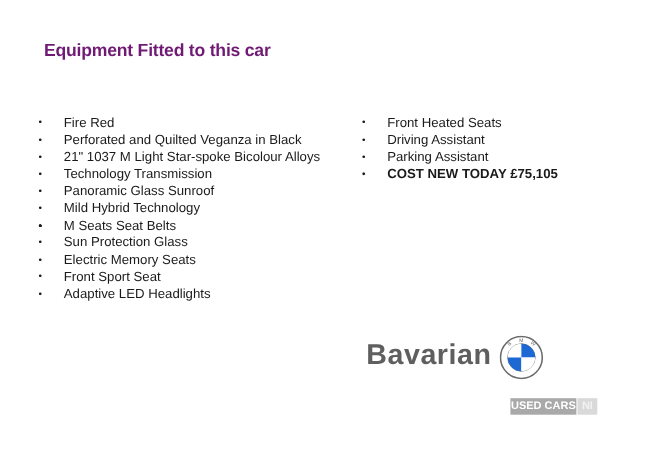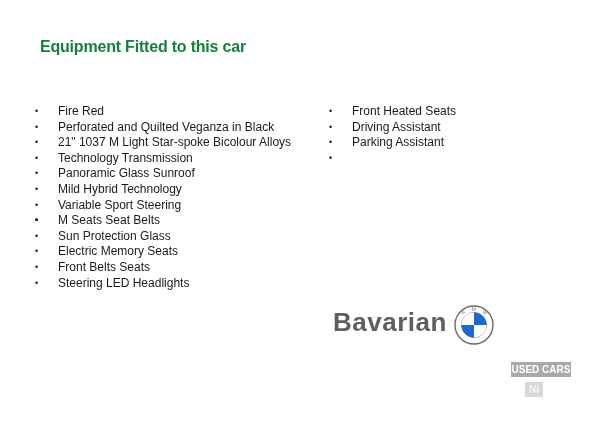--- a/index.html
+++ b/index.html
@@ -1,56 +1,56 @@
 <!DOCTYPE html>
 <html><head>
 <meta charset="utf-8">
 <style>
   html,body{margin:0;padding:0;background:#ffffff;}
   body{width:600px;height:424px;position:relative;overflow:hidden;font-family:"Liberation Sans",sans-serif;color:#111;}
-  .title{position:absolute;left:40px;top:38px;font-size:16px;font-weight:bold;color:#15803d;letter-spacing:-0.2px;}
+  .title{position:absolute;left:40px;top:38px;font-size:16px;font-weight:bold;color:#701a75;letter-spacing:-0.2px;}
   ul.list{position:absolute;margin:0;padding:0;list-style:none;font-size:12px;line-height:15.6px;color:#1a1a1a;}
   ul.list li{position:relative;padding-left:23px;}
   ul.list li .bullet{position:absolute;left:0;top:0;font-size:9px;}
   .col1{left:35px;top:104px;width:260px;}
   .col2{left:329px;top:104px;width:230px;}
   .bold{font-weight:bold;}
   .brand{position:absolute;left:333px;top:307px;font-size:26px;font-weight:bold;color:#5f5f5f;letter-spacing:0.5px;}
   .bmw{position:absolute;left:454px;top:305px;width:40px;height:40px;}
   .badge{position:absolute;top:362px;height:15px;font-size:10px;font-weight:bold;color:#fff;line-height:15px;text-align:center;}
-  .badge.used{left:464px;width:60px;background:#a9a9a9;margin-left:47px;}
-  .badge.ni{left:525px;width:18px;background:#d9d9d9;color:#f2f2f2;margin-top:20px;}
+  .badge.used{left:464px;width:60px;background:#a9a9a9;}
+  .badge.ni{left:525px;width:18px;background:#d9d9d9;color:#f2f2f2;}
 </style>
 </head>
 <body>
 
 <div class="title">Equipment Fitted to this car</div>
 
 <ul class="list col1">
   <li><span class="bullet">•</span><span>Fire Red</span></li>
   <li><span class="bullet">•</span><span>Perforated and Quilted Veganza in Black</span></li>
   <li><span class="bullet">•</span><span>21" 1037 M Light Star-spoke Bicolour Alloys</span></li>
   <li><span class="bullet">•</span><span>Technology Transmission</span></li>
   <li><span class="bullet">•</span><span>Panoramic Glass Sunroof</span></li>
   <li><span class="bullet">•</span><span>Mild Hybrid Technology</span></li>
-  <li><span class="bullet">•</span><span>Variable Sport Steering</span></li>
+  <li><span class="bullet">•</span></li>
   <li><span class="bullet">•</span></li>
   <li><span class="bullet">•</span></li>
   <li><span class="bullet">•</span><span>M Seats Seat Belts</span></li>
   <li><span class="bullet">•</span><span>Sun Protection Glass</span></li>
   <li><span class="bullet">•</span><span>Electric Memory Seats</span></li>
-  <li><span class="bullet">•</span><span>Front Belts Seats</span></li>
-  <li><span class="bullet">•</span><span>Steering LED Headlights</span></li>
+  <li><span class="bullet">•</span><span>Front Sport Seat</span></li>
+  <li><span class="bullet">•</span><span>Adaptive LED Headlights</span></li>
 </ul>
 
 <ul class="list col2">
   <li><span class="bullet">•</span><span>Front Heated Seats</span></li>
   <li><span class="bullet">•</span><span>Driving Assistant</span></li>
   <li><span class="bullet">•</span><span>Parking Assistant</span></li>
-  <li class="bold"><span class="bullet">•</span></li>
+  <li class="bold"><span class="bullet">•</span><span>COST NEW TODAY £75,105</span></li>
 </ul>
 
 <div class="brand">Bavarian</div>
 
 <svg class="bmw" viewBox="0 0 40 40">
   <circle cx="20" cy="20" r="19" fill="#ffffff" stroke="#6a6a6a" stroke-width="1.4"></circle>
   <circle cx="20" cy="20" r="12.5" fill="#ffffff" stroke="#6a6a6a" stroke-width="0.8"></circle>
   <path d="M20 20 L20 7.5 A12.5 12.5 0 0 0 7.5 20 Z" fill="#ffffff"></path>
   <path d="M20 20 L20 7.5 A12.5 12.5 0 0 1 32.5 20 Z" fill="#1c69d4"></path>
   <path d="M20 20 L7.5 20 A12.5 12.5 0 0 0 20 32.5 Z" fill="#1c69d4"></path>

